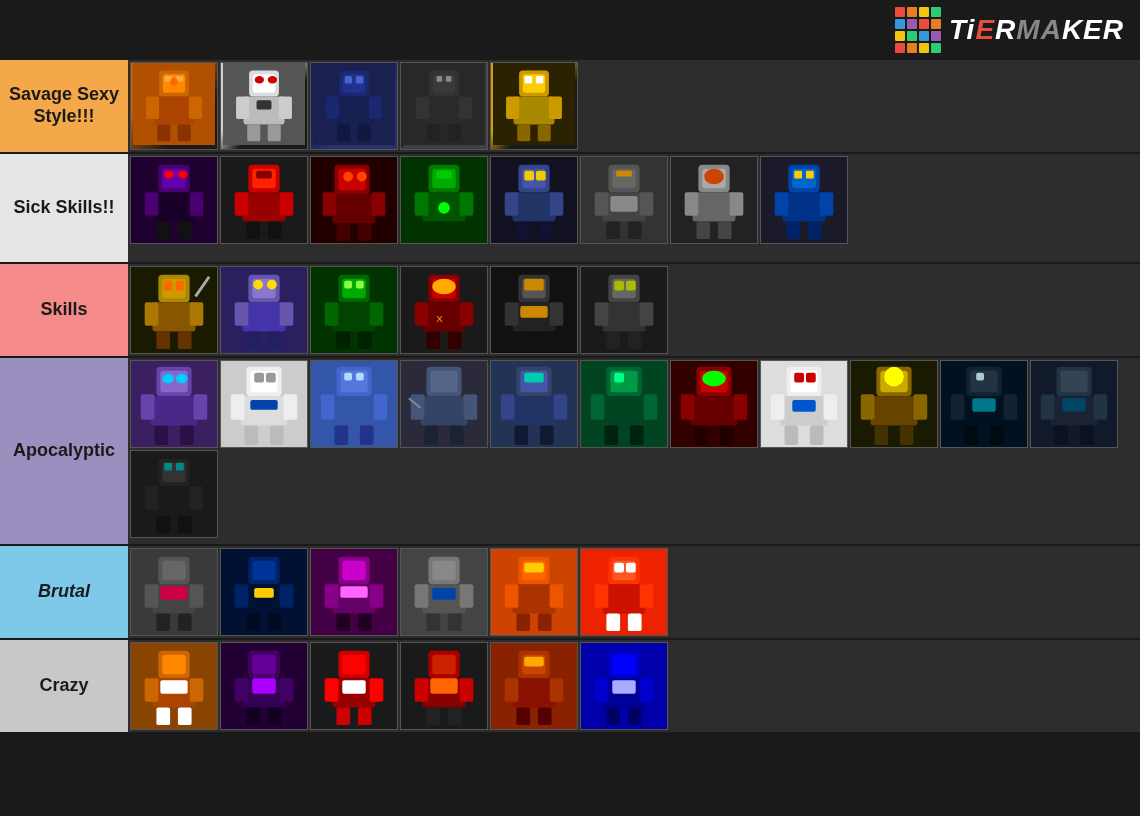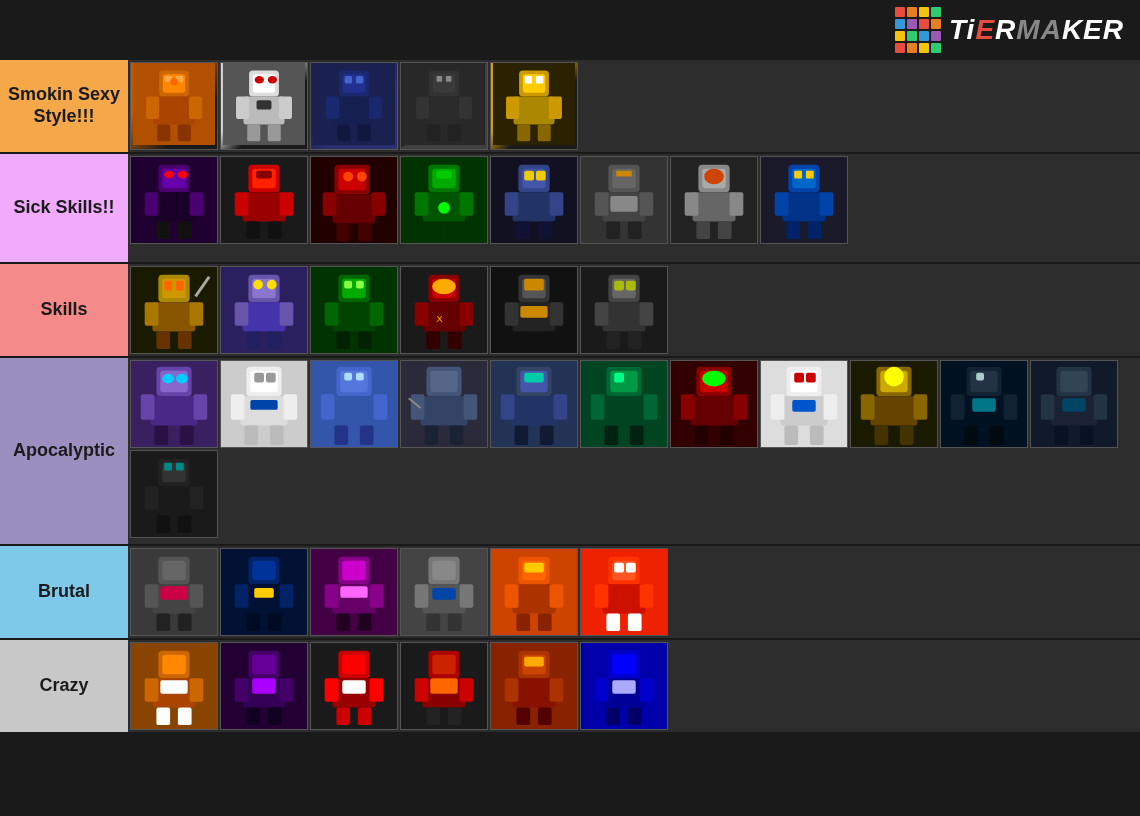--- a/index.html
+++ b/index.html
@@ -139,21 +139,21 @@
     <div class="logo-text">
       <span class="ti">Ti</span><span style="color:#e74c3c">E</span><span class="er">R</span><span style="color:#888">MA</span><span class="ker">KER</span>
     </div>
   </div>
 </div>
 
 <div>
 
 
   <div class="tier-row">
-    <div class="tier-label tier-sss" style="background-color: rgb(244, 168, 74);">Smokin Sexy Style!!!</div>
+    <div class="tier-label tier-sss" style="background-color: rgb(244, 168, 74);">Savage Sexy Style!!!</div>
     <div class="tier-items">
 
       <div class="char char-orange-black">
         <div class="char-figure">
           <svg viewBox="0 0 88 88" xmlns="http://www.w3.org/2000/svg">
             <rect width="88" height="88" fill="#b05000"></rect>
             <rect x="28" y="8" width="32" height="28" rx="4" fill="#cc6600"></rect>
             <rect x="32" y="12" width="24" height="20" rx="3" fill="#ff8800"></rect>
             <rect x="22" y="36" width="44" height="30" rx="3" fill="#aa4400"></rect>
             <rect x="14" y="36" width="14" height="24" rx="2" fill="#cc6600"></rect>
@@ -232,21 +232,21 @@
             <rect x="48" y="66" width="14" height="18" rx="2" fill="#886600"></rect>
             <rect x="34" y="14" width="8" height="8" rx="1" fill="#fff"></rect>
             <rect x="46" y="14" width="8" height="8" rx="1" fill="#fff"></rect>
           </svg>
         </div>
       </div>
     </div>
   </div>
 
   <div class="tier-row" style="min-height:110px;">
-    <div class="tier-label tier-ss" style="background-color: #f0abfc;">Sick Skills!!</div>
+    <div class="tier-label tier-ss" style="background-color: #e5e5e5;">Sick Skills!!</div>
     <div class="tier-items">
       <div class="char">
         <svg viewBox="0 0 88 88" xmlns="http://www.w3.org/2000/svg">
           <rect width="88" height="88" fill="#200030"></rect>
           <rect x="28" y="8" width="32" height="28" rx="4" fill="#4a0070"></rect>
           <rect x="32" y="12" width="24" height="20" rx="3" fill="#6600aa"></rect>
           <rect x="22" y="36" width="44" height="30" rx="3" fill="#1a0028"></rect>
           <rect x="14" y="36" width="14" height="24" rx="2" fill="#4a0070"></rect>
           <rect x="60" y="36" width="14" height="24" rx="2" fill="#4a0070"></rect>
           <rect x="26" y="66" width="14" height="18" rx="2" fill="#111"></rect>
@@ -610,21 +610,21 @@
           <rect x="26" y="66" width="14" height="18" rx="2" fill="#111"></rect>
           <rect x="48" y="66" width="14" height="18" rx="2" fill="#111"></rect>
           <rect x="34" y="12" width="8" height="8" rx="1" fill="#008888"></rect>
           <rect x="46" y="12" width="8" height="8" rx="1" fill="#008888"></rect>
         </svg>
       </div>
     </div>
   </div>
 
   <div class="tier-row">
-    <div class="tier-label tier-brutal" style="background-color: rgb(126, 200, 234);">Brutal</div>
+    <div class="tier-label tier-brutal" style="background-color: rgb(126, 200, 234); font-style: italic;">Brutal</div>
     <div class="tier-items">
       <div class="char">
         <svg viewBox="0 0 88 88" xmlns="http://www.w3.org/2000/svg">
           <rect width="88" height="88" fill="#3a3a3a"></rect>
           <rect x="28" y="8" width="32" height="28" rx="4" fill="#555"></rect>
           <rect x="32" y="12" width="24" height="20" rx="3" fill="#666"></rect>
           <rect x="22" y="36" width="44" height="30" rx="3" fill="#444"></rect>
           <rect x="14" y="36" width="14" height="24" rx="2" fill="#555"></rect>
           <rect x="60" y="36" width="14" height="24" rx="2" fill="#555"></rect>
           <rect x="26" y="66" width="14" height="18" rx="2" fill="#222"></rect>

